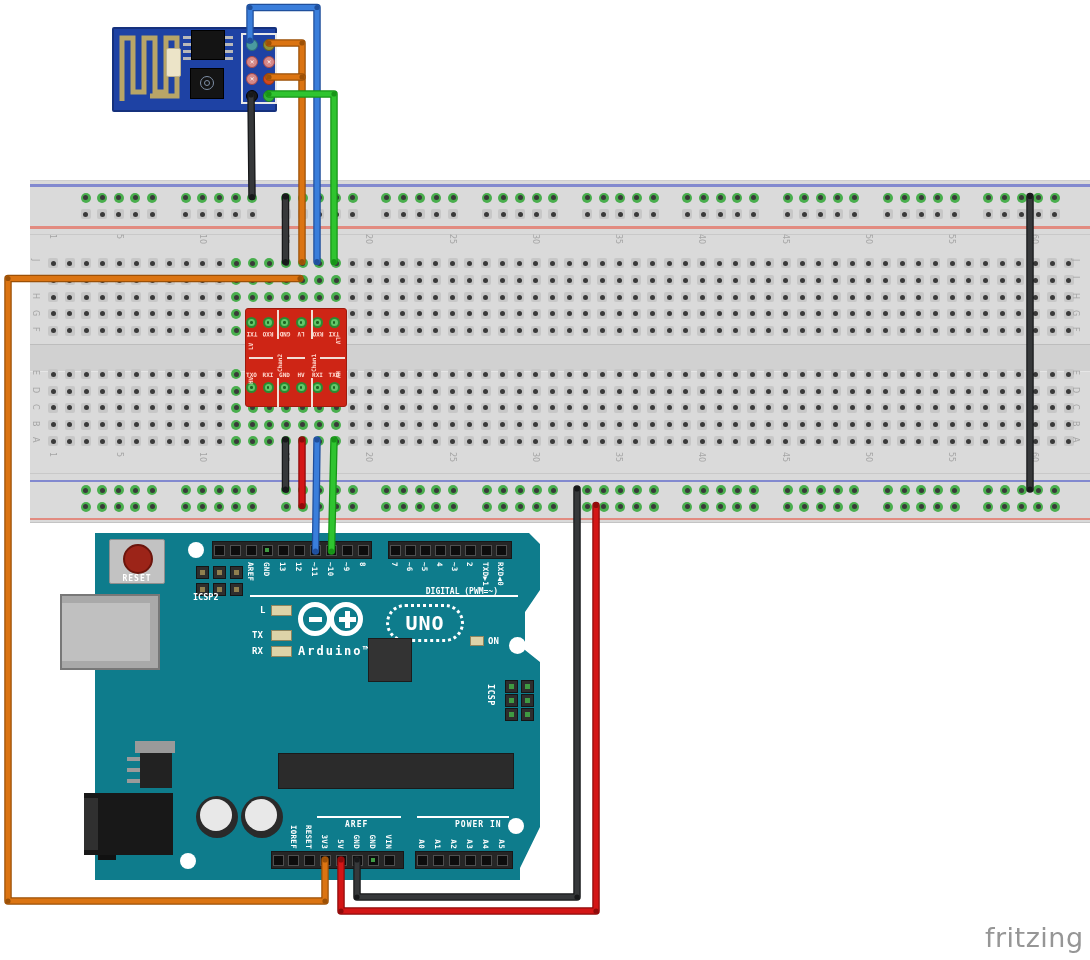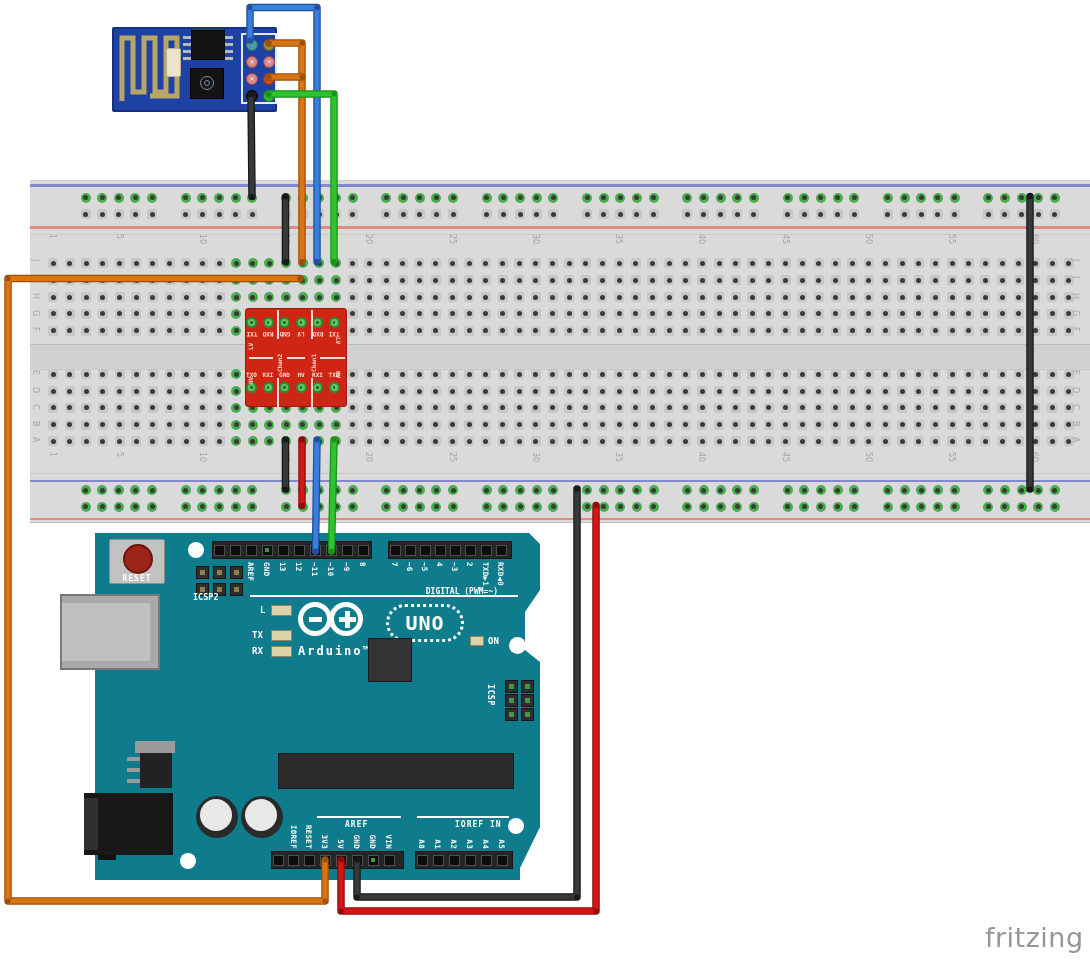--- a/index.html
+++ b/index.html
@@ -1168,21 +1168,21 @@
     <div class="abs" style="left:32px;top:224px;width:13px;height:4px;background:#9a9a9a;"></div>
     <div class="abs" style="left:32px;top:235px;width:13px;height:4px;background:#9a9a9a;"></div>
     <div class="abs" style="left:32px;top:246px;width:13px;height:4px;background:#9a9a9a;"></div>
 
     <div class="cap" style="left:101px;top:263px;"></div>
     <div class="cap" style="left:146px;top:263px;"></div>
 
     <div class="silk" style="left:222px;top:283px;width:84px;height:2px;"></div>
     <div class="silk" style="left:322px;top:283px;width:92px;height:2px;"></div>
     <div class="abs" style="left:250px;top:287px;font-size:8px;font-weight:bold;color:#fff;letter-spacing:1px;">AREF</div>
-    <div class="abs" style="left:360px;top:287px;font-size:8px;font-weight:bold;color:#fff;letter-spacing:1px;">IOREF IN</div>
+    <div class="abs" style="left:360px;top:287px;font-size:8px;font-weight:bold;color:#fff;letter-spacing:1px;">POWER IN</div>
     <div class="whitehole" style="left:413px;top:285px;width:16px;height:16px;"></div>
     <div class="whitehole" style="left:85px;top:320px;width:16px;height:16px;"></div>
   </div>
 
   <div class="abs" style="left:60px;top:594px;width:100px;height:76px;background:#a9a9a9;border:2px solid #787878;z-index:2;">
     <div class="abs" style="left:0px;top:7px;width:88px;height:58px;background:#c0c0c0;"></div>
   </div>
 
   <div class="abs" style="left:84px;top:793px;width:89px;height:62px;background:#181818;z-index:2;">
     <div class="abs" style="left:0;top:5px;width:14px;height:52px;background:#303030;"></div>

